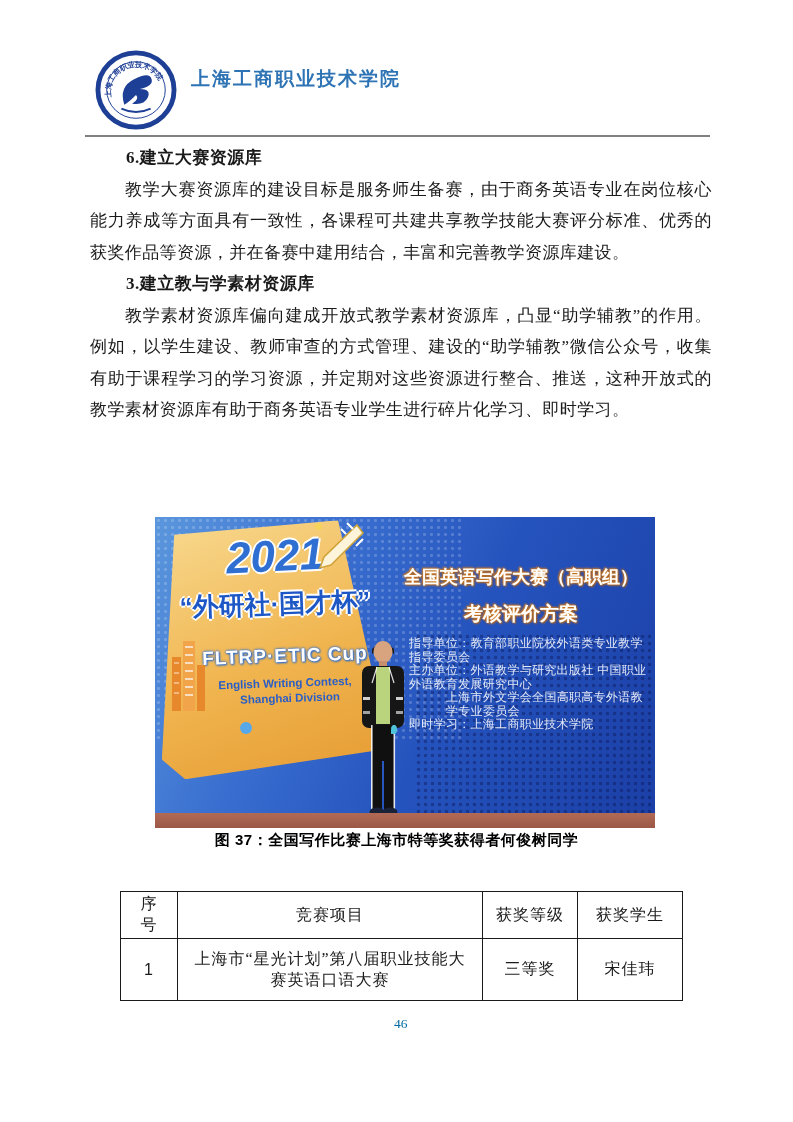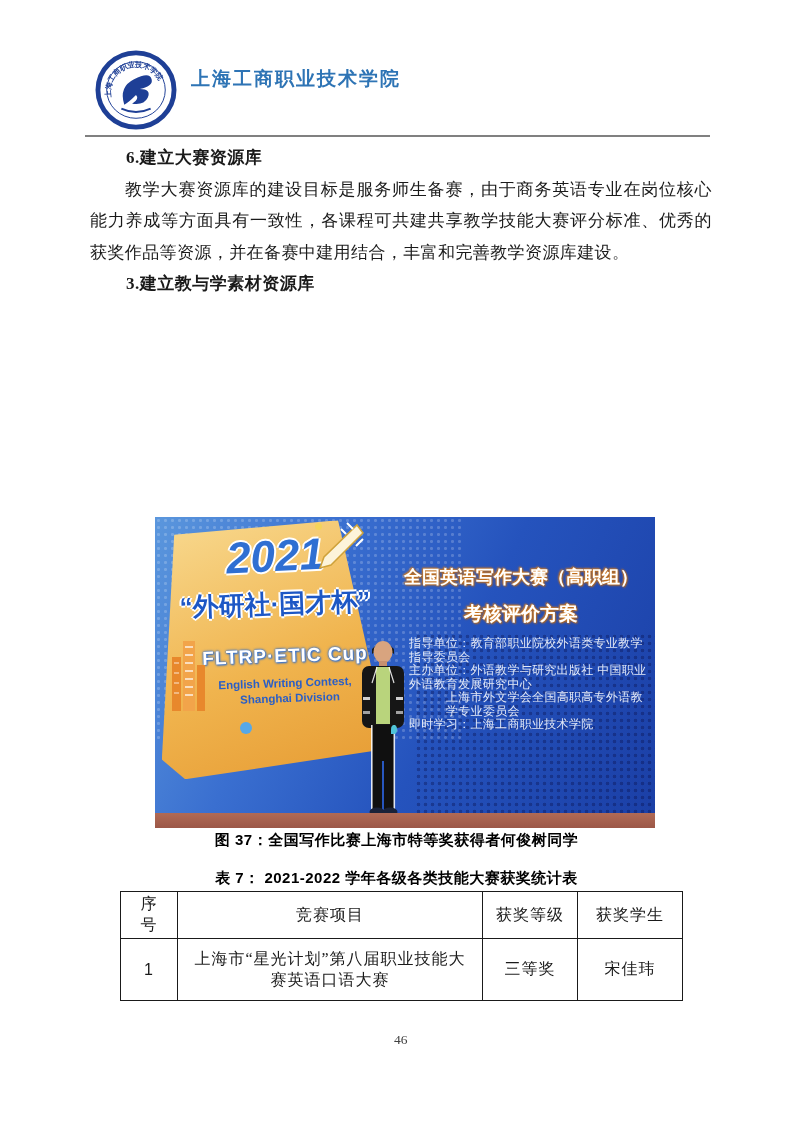--- a/index.html
+++ b/index.html
@@ -94,21 +94,21 @@
     border:1.5px solid #1a1a1a; text-align:center; vertical-align:middle;
     font-size:16px; font-weight:normal; letter-spacing:1px; padding:2px 12px; }
   table.awards tr.hd { height:40px; }
   table.awards tr.rw { height:62px; }
   .col-no { width:57px; } .col-item { width:305px; } .col-grade { width:95px; } .col-stu { width:105px; }
   td.no { font-family:"Liberation Sans","DejaVu Sans",sans-serif; font-weight:bold; }
 
   
   .ft-title { position:absolute; left:88px; top:1013px; font-size:15.5px; font-weight:bold;
               color:#1f3864; letter-spacing:1px; }
-  .ft-page { position:absolute; left:394px; top:1016px; font-size:13.5px; color:#404040;margin-top:16px; }
+  .ft-page { position:absolute; left:394px; top:1016px; font-size:13.5px; color:#0369a1; }
 </style>
 </head>
 <body>
 
 <div class="page">
 
   <div class="hdr">
     <svg class="seal" viewBox="0 0 84 82">
       <ellipse cx="42" cy="41" rx="39" ry="38" fill="#ffffff" stroke="#1e3f96" stroke-width="5"></ellipse>
       <ellipse cx="42" cy="41" rx="30" ry="29" fill="none" stroke="#1e3f96" stroke-width="1"></ellipse>
@@ -122,20 +122,21 @@
     <div class="school-names">
       <div class="school-zh">上海工商职业技术学院</div>
     </div>
   </div>
   <div class="hdr-rule"></div>
 
   <div class="bodytext">
     <div class="sec-head">6.建立大赛资源库</div>
     <p class="para indent">教学大赛资源库的建设目标是服务师生备赛，由于商务英语专业在岗位核心能力养成等方面具有一致性，各课程可共建共享教学技能大赛评分标准、优秀的获奖作品等资源，并在备赛中建用结合，丰富和完善教学资源库建设。</p>
     <div class="sec-head">3.建立教与学素材资源库</div>
+    <p class="para indent">教学素材资源库偏向建成开放式教学素材资源库，凸显“助学辅教”的作用。例如，以学生建设、教师审查的方式管理、建设的“助学辅教”微信公众号，收集有助于课程学习的学习资源，并定期对这些资源进行整合、推送，这种开放式的教学素材资源库有助于商务英语专业学生进行碎片化学习、即时学习。</p>
   </div>
 
   <div class="photo">
     <div class="ph-dots-light"></div>
     <div class="ph-dots-dark"></div>
 
     <div class="sign"></div>
 
     <div class="ph-year">2021</div>
 
@@ -189,21 +190,20 @@
 
     <div class="deco-dot dot-blue"></div>
     <div class="deco-dot dot-yellow"></div>
     <div class="deco-dot dot-teal"></div>
 
     <div class="floor"></div>
   </div>
 
   <div class="fig-cap">图 37：全国写作比赛上海市特等奖获得者何俊树同学</div>
 
-  <div class="tbl-cap">表 7： 2021-2022 学年各级各类技能大赛获奖统计表</div>
 
   <table class="awards">
     <colgroup>
       <col class="col-no">
         <col class="col-item">
         <col class="col-grade">
         <col class="col-stu">
     </colgroup>
     <tbody>
         <tr class="hd">

